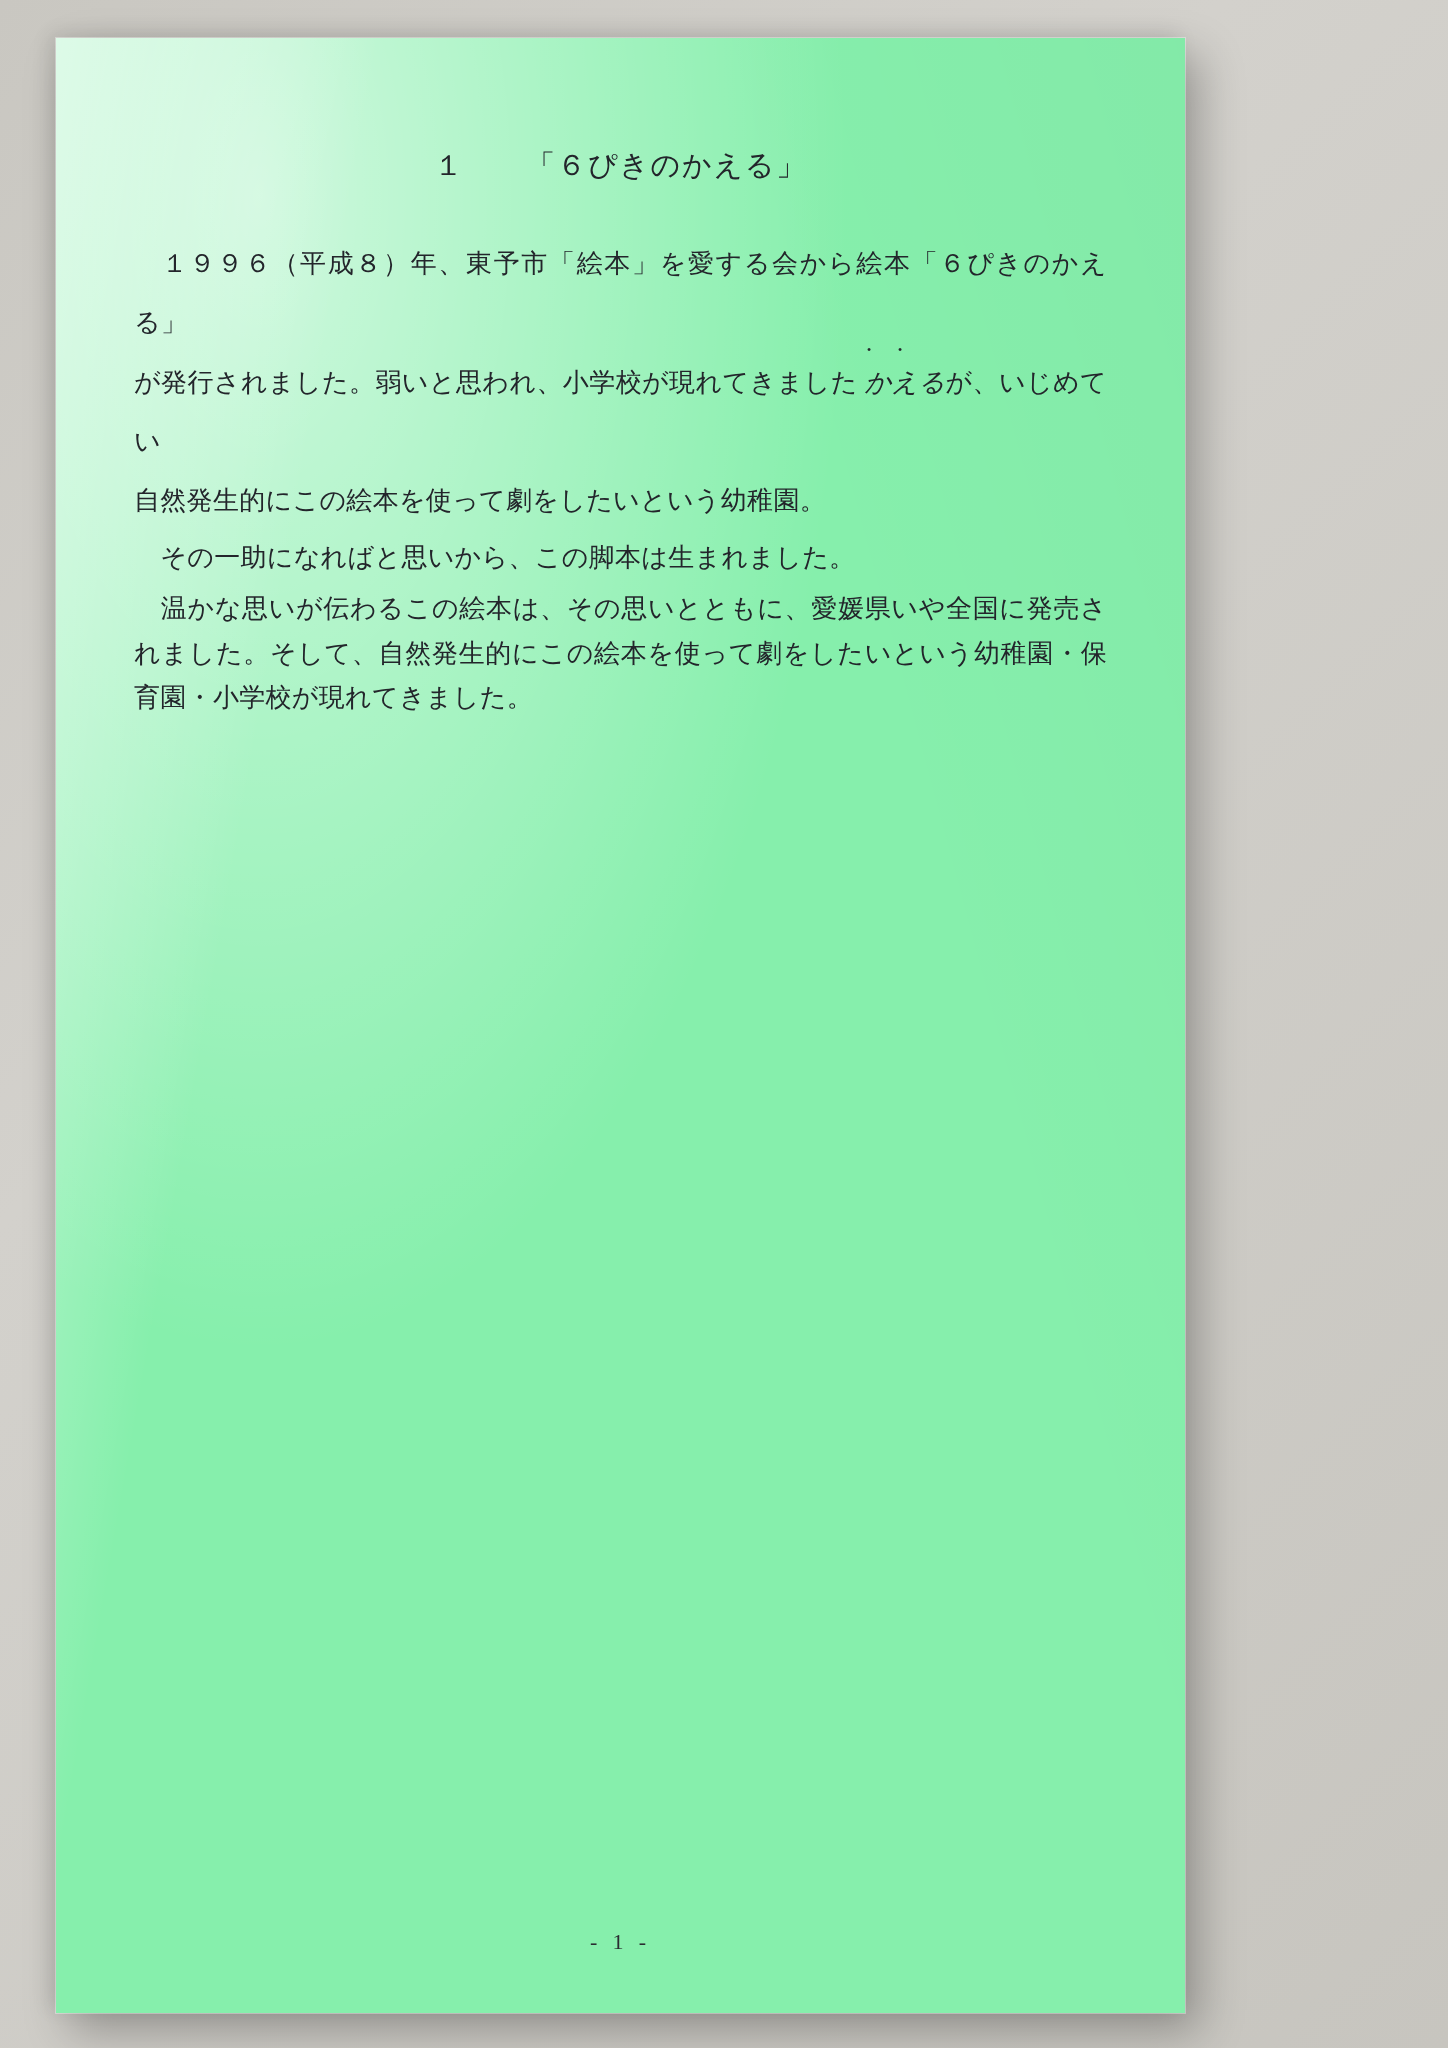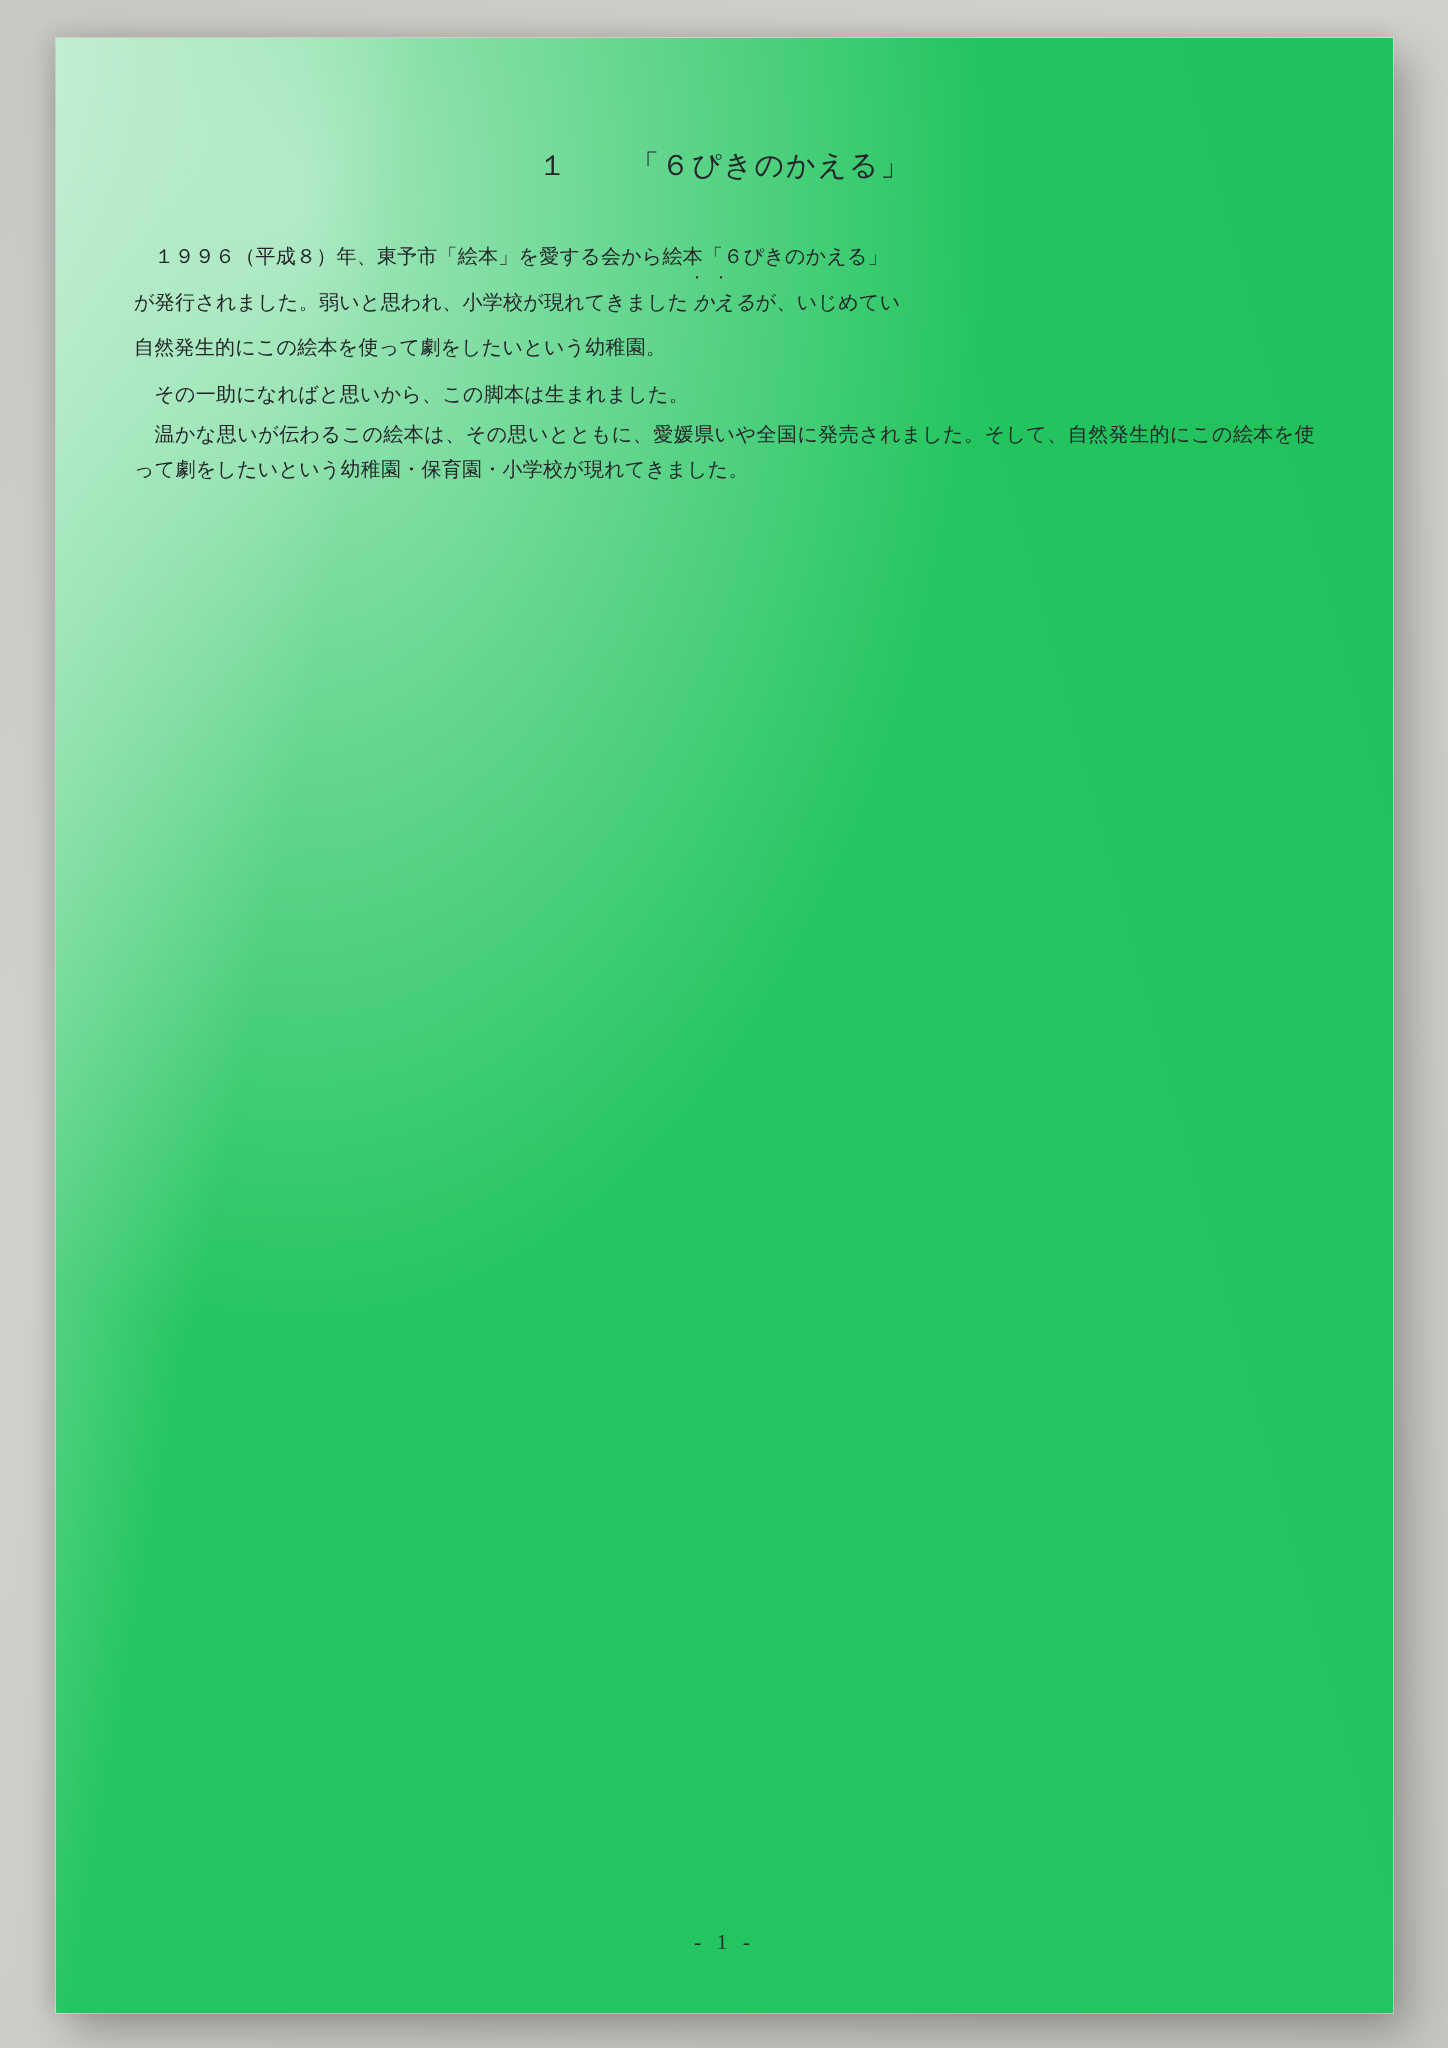--- a/index.html
+++ b/index.html
@@ -20,23 +20,23 @@
     inset: 0;
     background:
       linear-gradient(135deg, #c9c7c1 0%, #d3d1cc 35%, #c7c5bf 100%);
   }
 
   
   .page {
     position: absolute;
     left: 56px;
     top: 38px;
-    width: 1337px;
+    width: 1129px;
     height: 1975px;
-    background: #22c55e;
+    background: #86efac;
     box-shadow:
       0 0 0 1px rgba(255,255,255,0.35),
       14px 18px 42px rgba(0,0,0,0.28),
       -6px -4px 18px rgba(0,0,0,0.10);
   }
   
   .page::before {
     content: "";
     position: absolute;
     inset: 0;
@@ -58,21 +58,21 @@
     text-align: center;
     font-size: 29px;
     letter-spacing: 0.06em;
     color: #23252b;
     margin: 0 0 48px 0;
     font-weight: 400;
     white-space: pre;
   }
 
   .para {
-    font-size: 20px;
+    font-size: 26px;
     line-height: 1.72;
     color: #23252b;
     letter-spacing: 0.012em;
     margin: 0 0 6px 0;
     text-align: justify;
     text-justify: inter-character;
   }
 
   .para-loose {
     line-height: 2.28;

